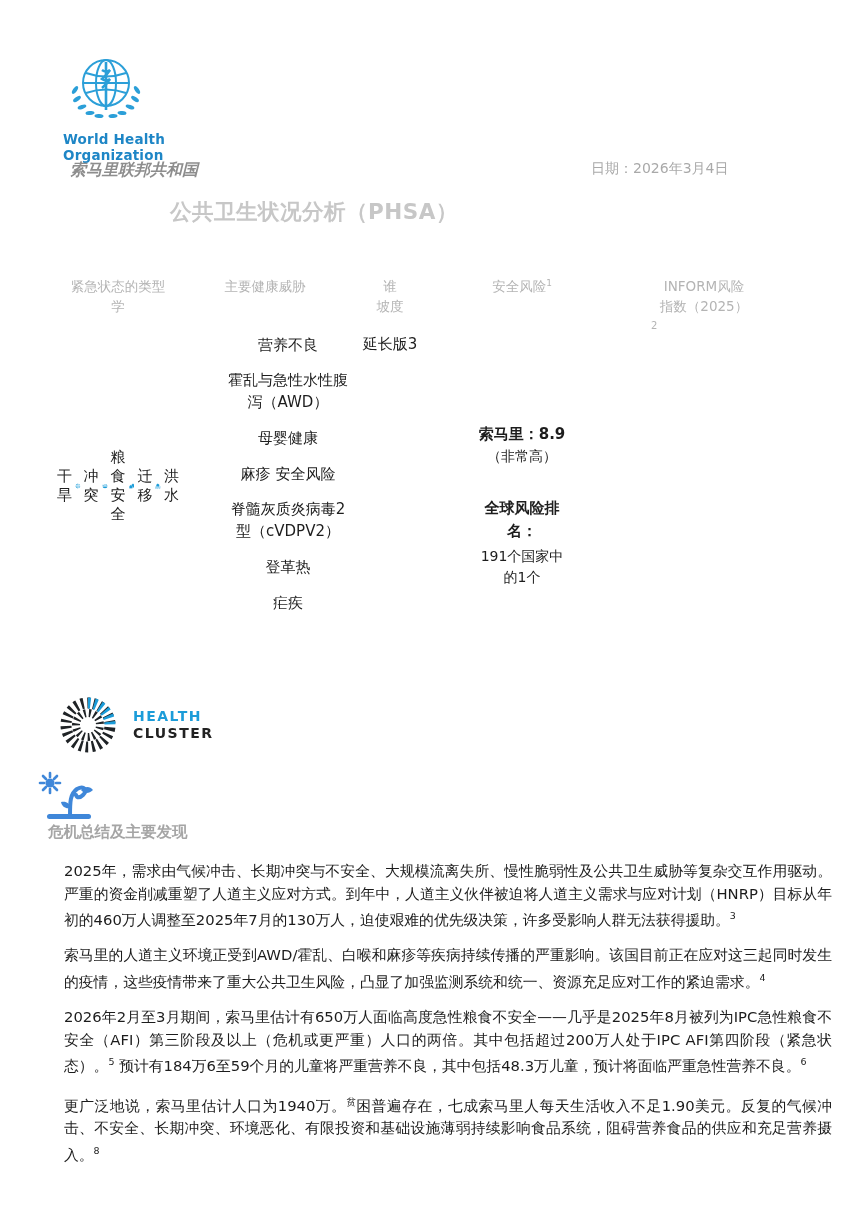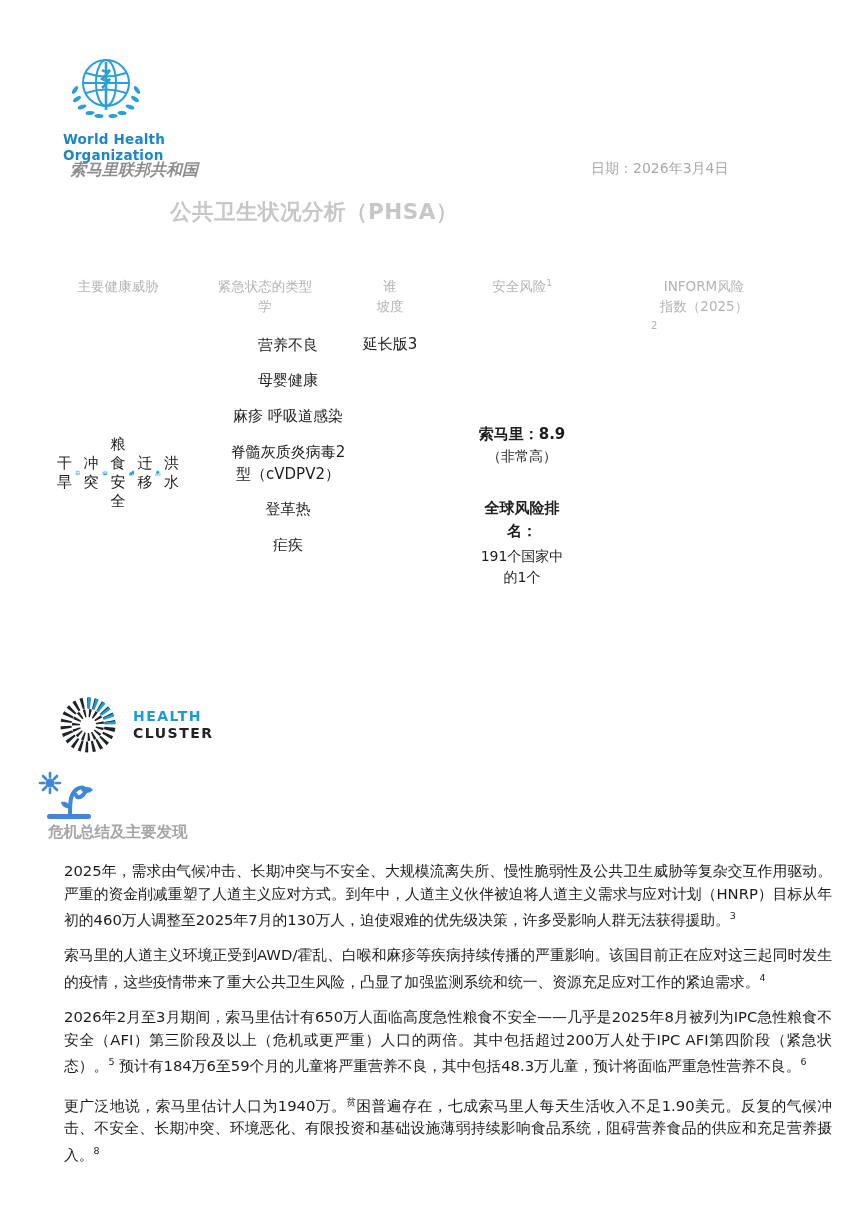--- a/index.html
+++ b/index.html
@@ -93,24 +93,24 @@
 
   <div class="meta-row">
     <span class="country">索马里联邦共和国</span>
     <span class="date">日期：2026年3月4日</span>
   </div>
 
   <h1 class="doc-title">公共卫生状况分析（PHSA）</h1>
 
   <div class="sum-table">
 
-    <div class="hcell">主要健康威胁</div>
     <div class="hcell">
         <div class="h-typ">紧急状态的类型学</div>
       </div>
+    <div class="hcell">主要健康威胁</div>
     <div class="hcell">
       <span>谁</span><br>
       <span>坡度</span>
     </div>
     <div class="hcell">
       <span>安全风险</span><sup>1</sup>
     </div>
     <div class="hcell">
       <div class="h-inform">
         <span>INFORM风险</span><br>
@@ -161,22 +161,23 @@
           <path d="M4 34 q5.5 -5 11 0 q5.5 5 11 0 q5.5 -5 11 0 q5.5 5 11 0"></path>
           <path d="M4 41 q5.5 -5 11 0 q5.5 5 11 0 q5.5 -5 11 0 q5.5 5 11 0"></path>
           <path d="M4 48 q5.5 -5 11 0 q5.5 5 11 0 q5.5 -5 11 0 q5.5 5 11 0"></path>
         </g>
       </svg>
       <span class="typ-label">洪水</span>
     </div>
 
     <div class="bcell col-threats">
       <div class="threat">营养不良</div>
+      <div class="threat">霍乱与急性水性腹泻（AWD）</div>
       <div class="threat">母婴健康</div>
-      <div class="threat">麻疹 呼吸道感染</div>
+      <div class="threat">麻疹 安全风险</div>
       <div class="threat">脊髓灰质炎病毒2型（cVDPV2）</div>
       <div class="threat">登革热</div>
       <div class="threat">疟疾</div>
     </div>
 
     <div class="bcell col-grade">
       <span>延长版3</span>
     </div>
 
 

